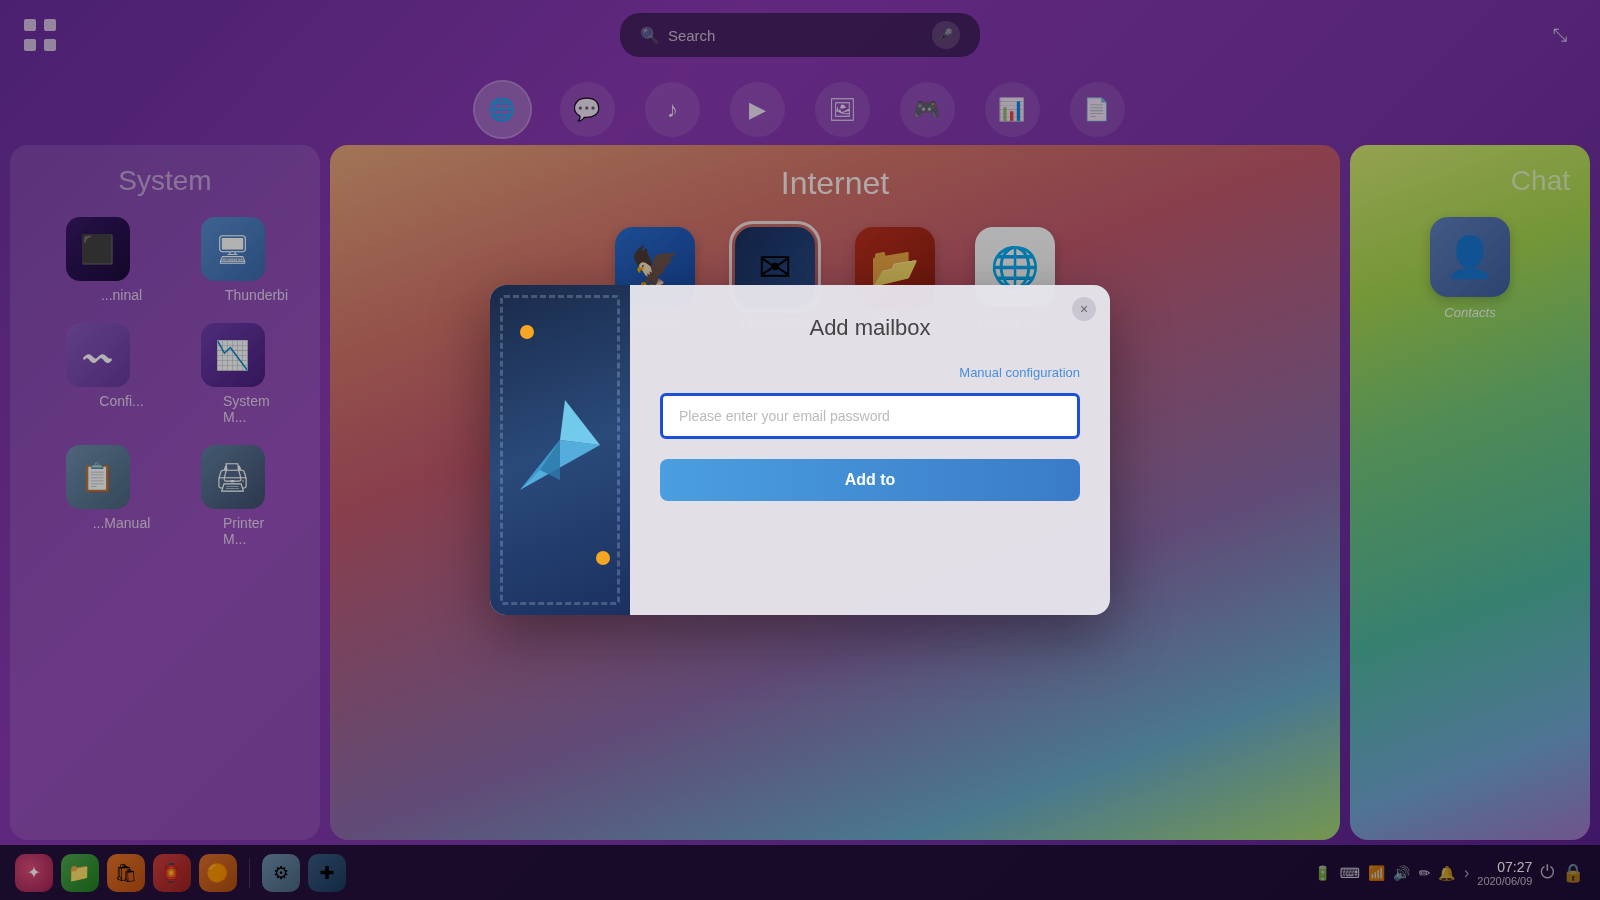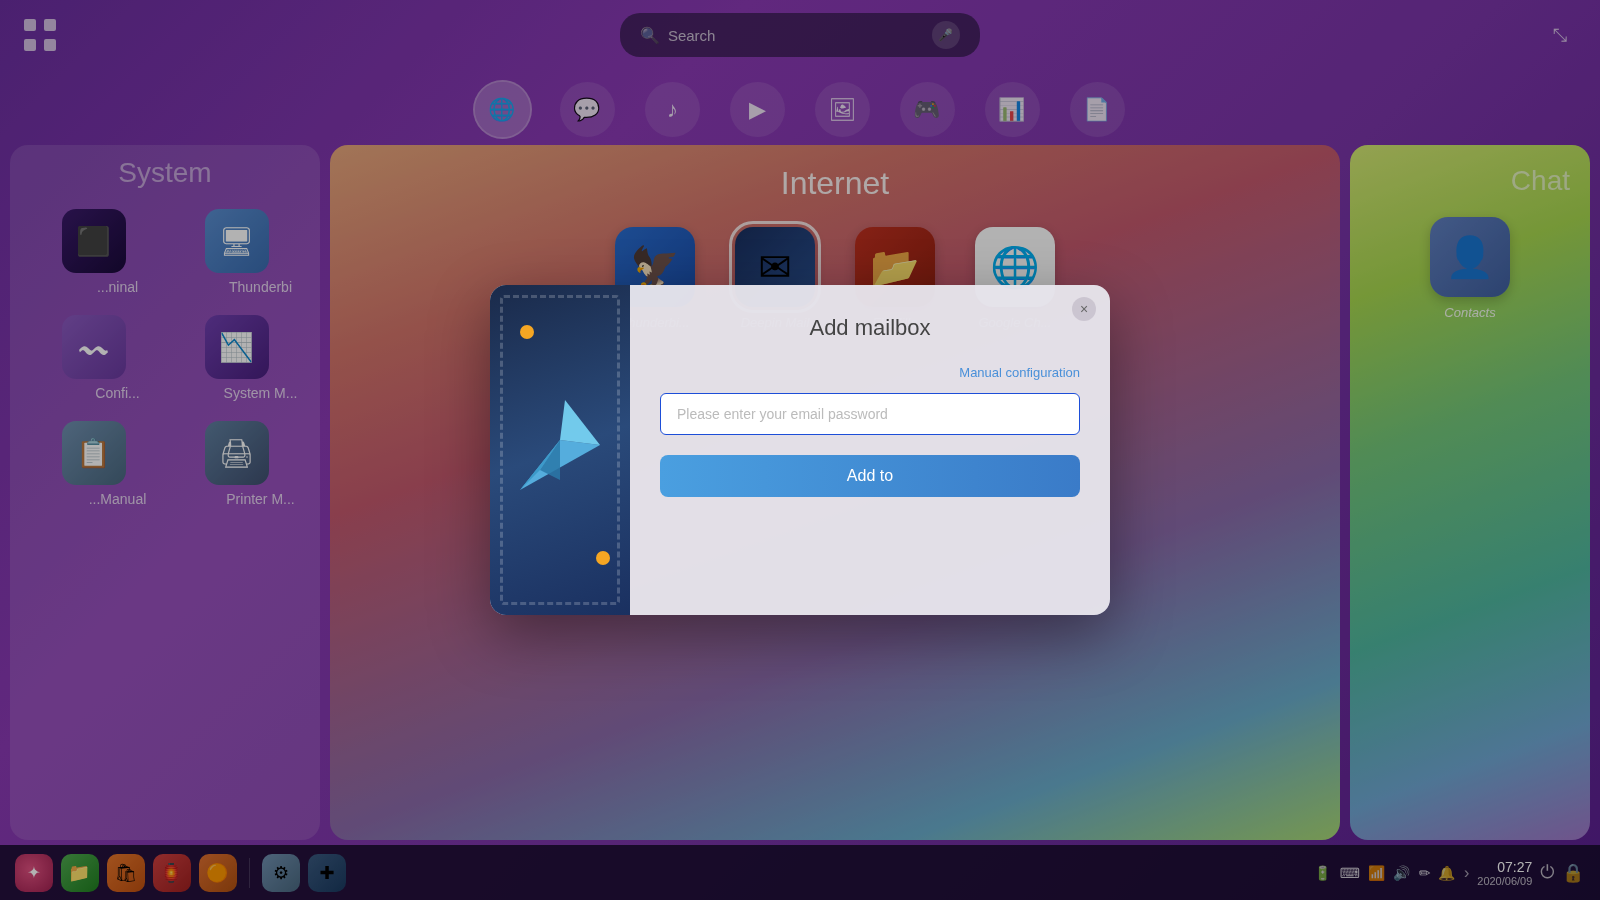--- a/index.html
+++ b/index.html
@@ -136,21 +136,21 @@
       gap: 0;
       padding: 0 10px;
     }
 
     
     .panel-system {
       width: 310px;
       min-width: 310px;
       background: rgba(255,255,255,0.12);
       border-radius: 18px;
-      padding: 12px;
+      padding: 20px;
       position: relative;
       overflow: hidden;
       margin-right: 10px;
     }
 
     .panel-system-title {
       font-size: 28px;
       color: rgba(255,255,255,0.5);
       font-weight: 300;
       margin-bottom: 20px;
@@ -403,21 +403,21 @@
     .manual-config-link a {
       color: #4a90d9;
       font-size: 13px;
       text-decoration: none;
       cursor: pointer;
     }
 
     .modal-input-password {
       width: 100%;
       padding: 12px 16px;
-      border: 1px solid #1d4ed8;
+      border: 3px solid #1d4ed8;
       border-radius: 6px;
       background: white;
       font-size: 14px;
       color: #999;
       outline: none;
       margin-bottom: 20px;
       type: password;
     }
 
     .modal-input-password::placeholder {
@@ -426,21 +426,21 @@
 
     .add-to-btn {
       width: 100%;
       padding: 12px;
       background: linear-gradient(90deg, #4a9fe0 0%, #3a7bc8 100%);
       border: none;
       border-radius: 8px;
       color: white;
       font-size: 16px;
       cursor: pointer;
-      font-weight: 400;
+      font-weight: 700;
     }
 
     
     .taskbar {
       position: absolute;
       bottom: 0;
       left: 0;
       right: 0;
       height: 55px;
       background: rgba(20, 10, 40, 0.85);

